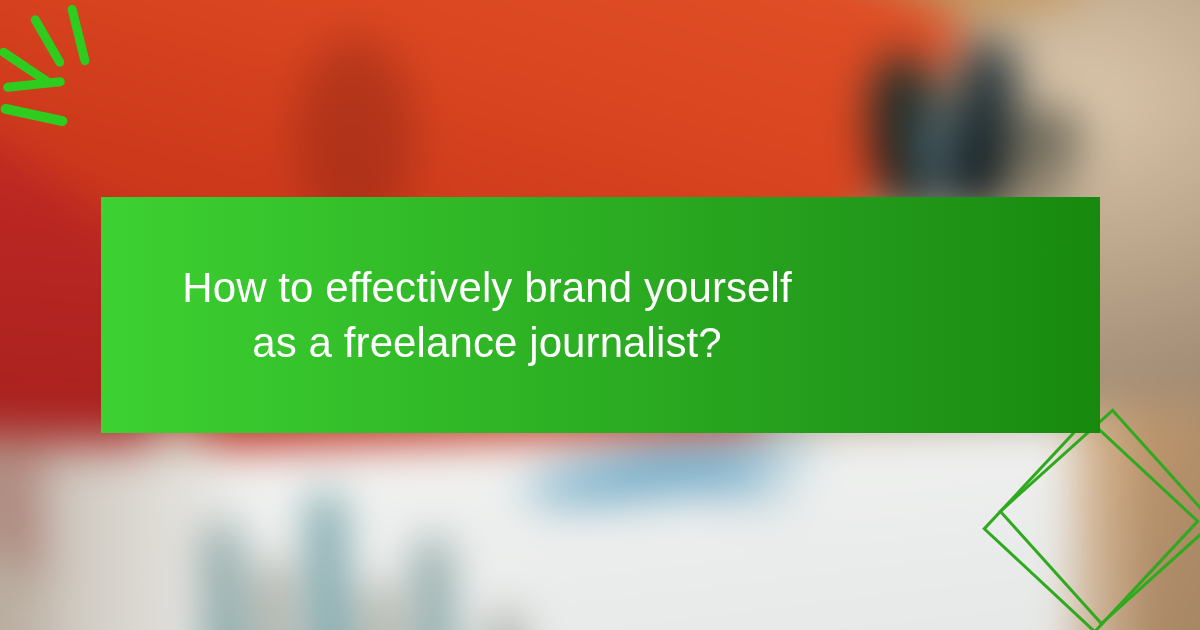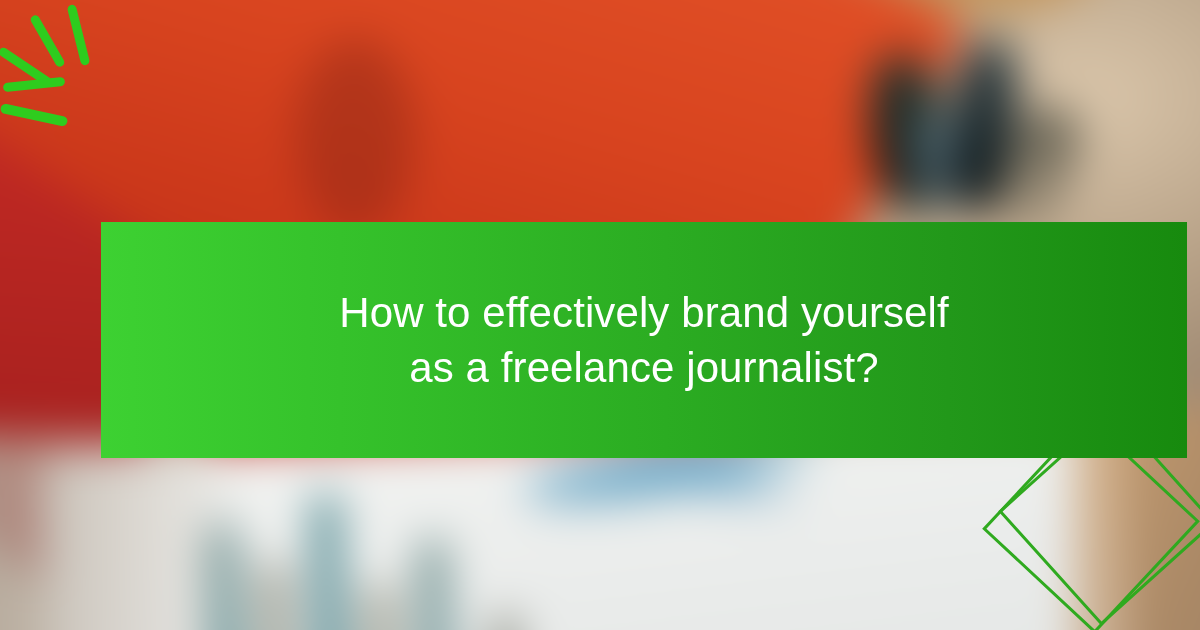--- a/index.html
+++ b/index.html
@@ -245,29 +245,28 @@
     position: absolute;
     border: 3px solid #2faa1f;
     background: transparent;
   }
 
   
   .title-banner {
     position: absolute;
     left: 101px;
     top: 197px;
-    width: 1086px;
+    width: 999px;
     height: 236px;
     display: flex;
     align-items: center;
-    justify-content: center;
+    justify-content: flex-start;
     box-sizing: border-box;
     padding: 0 56px;
     background: linear-gradient(90deg, #3dd132 0%, #35c22b 22%, #2bac22 52%, #22981a 78%, #178a0e 100%);
-    margin-top: 25px;
   }
   .title-text {
     font-family: "Liberation Sans", sans-serif;
     font-size: 42px;
     line-height: 55px;
     font-weight: 400;
     color: #ffffff;
     text-align: center;
     letter-spacing: 0.1px;
     max-width: 660px;

